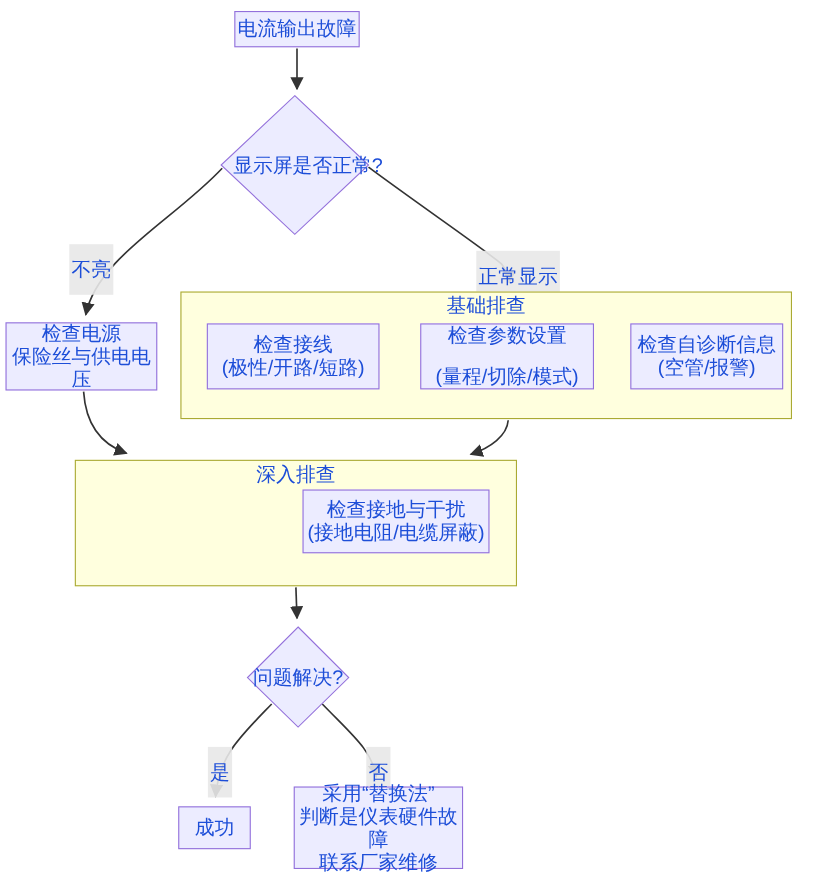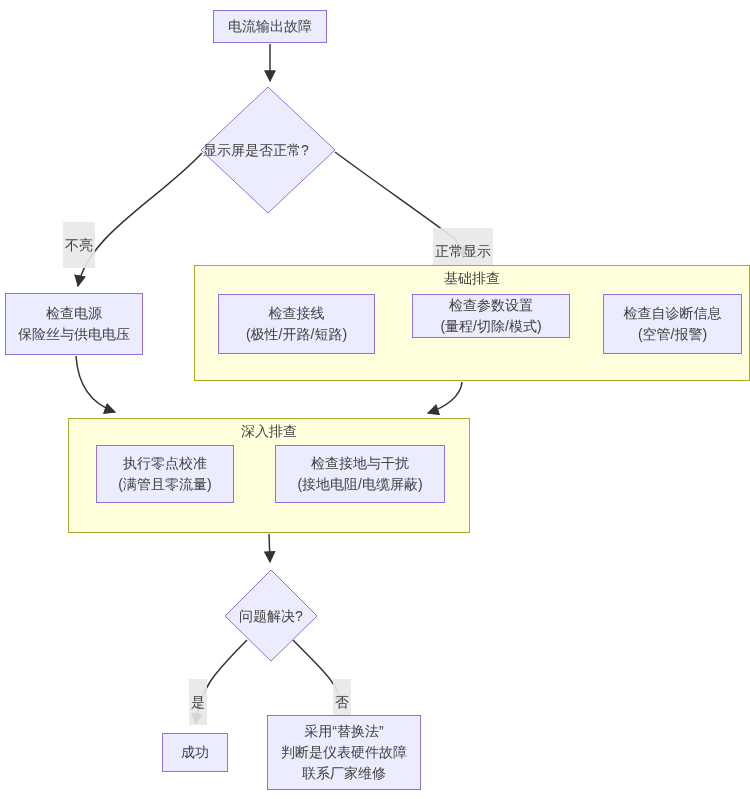--- a/index.html
+++ b/index.html
@@ -1,19 +1,19 @@
 <!DOCTYPE html>
 <html><head>
 <meta charset="utf-8">
 <style>
   html,body{margin:0;padding:0;background:#ffffff;}
   .canvas{
     position:relative;width:750px;height:799px;background:#ffffff;
     font-family:"Liberation Sans","DejaVu Sans",sans-serif;
-    color:#404040;font-size:14px;overflow:hidden;
+    color:#1d4ed8;font-size:18px;overflow:hidden;
   }
   .edges-layer{position:absolute;left:0;top:0;width:750px;height:799px;}
   .node{
     position:absolute;background:#ECECFF;border:1px solid #9370DB;
     display:flex;flex-direction:column;align-items:center;justify-content:center;
     text-align:center;line-height:21px;box-sizing:border-box;
   }
   .cluster{
     position:absolute;background:#FFFFDE;border:1px solid #AAAA33;
     box-sizing:border-box;
@@ -51,54 +51,50 @@
     <path d="M293,640 C321,669 338,682 342,706" fill="none" stroke="#333333" stroke-width="1.5" marker-end="url(#arrow)"></path>
 
     <polygon points="268,87 335,150 268,213 201,150" fill="#ECECFF" stroke="#9370DB" stroke-width="1"></polygon>
     <polygon points="271,570 317,616 271,661 225,616" fill="#ECECFF" stroke="#9370DB" stroke-width="1"></polygon>
   </svg>
 
   <div class="node" style="left:213px;top:10px;width:114px;height:33px;">
     <div>电流输出故障</div>
   </div>
 
-  <div class="diamond-label" style="left:176px;top:140px;width:160px;">显示屏是否正常?</div>
+  <div class="diamond-label" style="left:200px;top:140px;width:160px;">显示屏是否正常?</div>
 
   <div class="edge-label" style="left:63px;top:222px;">不亮</div>
   <div class="edge-label" style="left:433px;top:228px;">正常显示</div>
   <div class="edge-label" style="left:189px;top:679px;">是</div>
   <div class="edge-label" style="left:333px;top:679px;">否</div>
 
   <div class="node" style="left:5px;top:293px;width:138px;height:62px;">
     <div>检查电源</div>
     <div>保险丝与供电电压</div>
   </div>
 
-  <div class="cluster" style="left:194px;top:265px;width:556px;height:116px;">
+  <div class="cluster" style="left:164px;top:265px;width:556px;height:116px;">
     <div class="cluster-title">基础排查</div>
     <div class="node" style="left:23px;top:28px;width:157px;height:60px;text-align:center;">
       <div>检查接线</div>
       <div>(极性/开路/短路)</div>
     </div>
-    <div class="node" style="left:217px;top:28px;width:158px;height:44px;">
+    <div class="node" style="left:217px;top:28px;width:158px;height:60px;justify-content:space-between;">
       <div>检查参数设置</div>
       <div>(量程/切除/模式)</div>
     </div>
     <div class="node" style="left:408px;top:28px;width:139px;height:60px;">
       <div>检查自诊断信息</div>
       <div>(空管/报警)</div>
     </div>
   </div>
 
   <div class="cluster" style="left:68px;top:418px;width:402px;height:115px;">
     <div class="cluster-title">深入排查</div>
-    <div class="node" style="left:27px;top:26px;width:138px;height:58px;">
-      <div>执行零点校准</div>
-      <div>(满管且零流量)</div>
-    </div>
     <div class="node" style="left:206px;top:26px;width:170px;height:58px;">
       <div>检查接地与干扰</div>
       <div>(接地电阻/电缆屏蔽)</div>
     </div>
   </div>
 
   <div class="diamond-label" style="left:211px;top:606px;width:120px;">问题解决?</div>
 
   <div class="node" style="left:162px;top:733px;width:66px;height:39px;">
     <div>成功</div>

